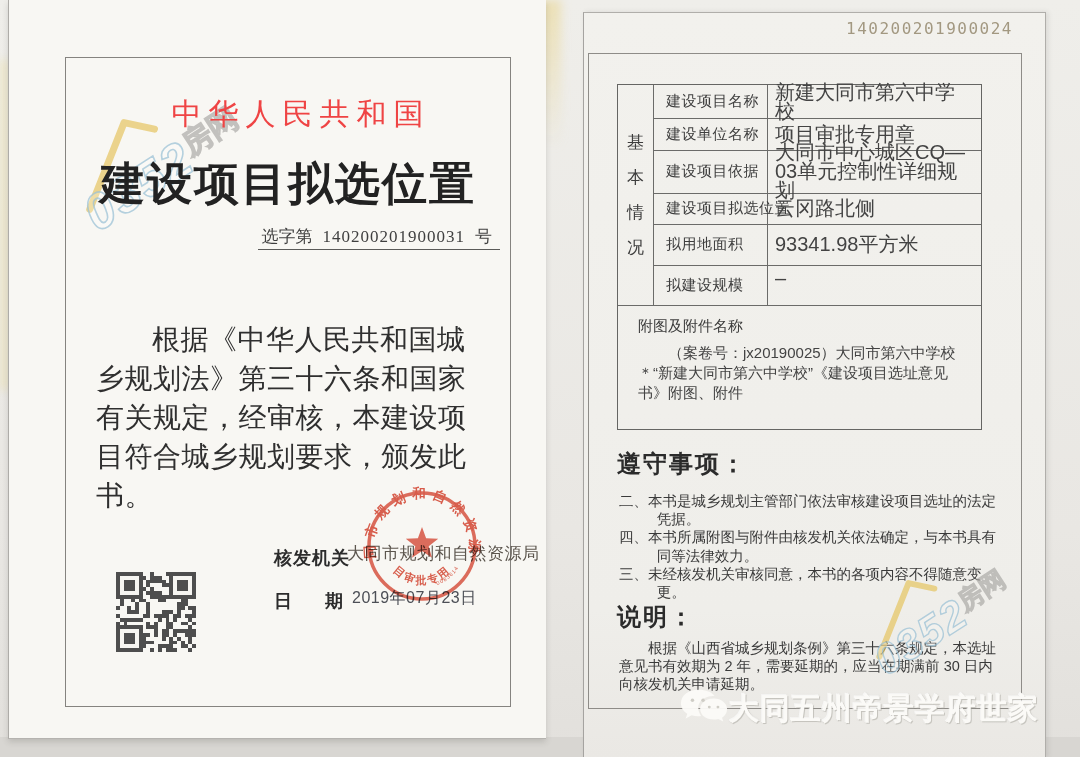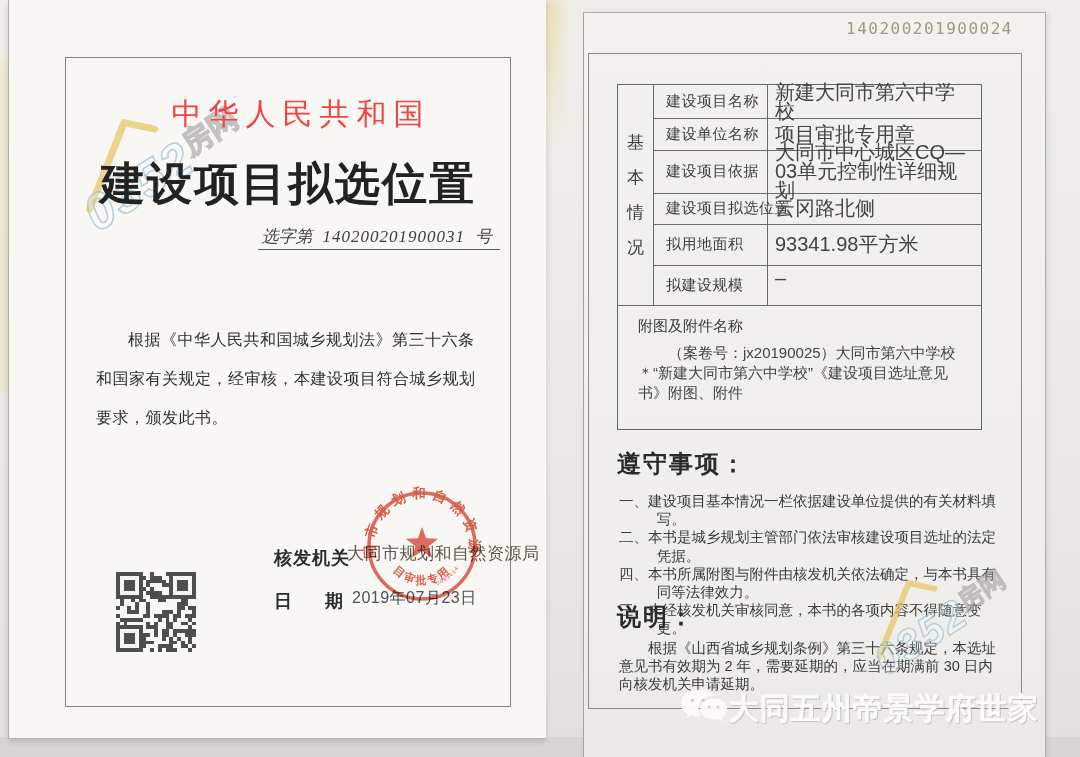--- a/index.html
+++ b/index.html
@@ -17,25 +17,25 @@
 
   
   .left-sheet{left:8px;top:0;width:537px;height:738px;background:#f8f7f3;
     border-left:1px solid #aeaca8;border-bottom:1px solid #b5b3af;
     box-shadow:0 3px 6px rgba(60,60,55,.18);}
   .left-doc{left:56px;top:57px;width:444px;height:648px;border:1px solid #85837f;}
   .lp-country{left:0;top:36px;width:100%;text-align:center;padding-left:26px;box-sizing:border-box;
     font-family:"Liberation Serif",serif;font-size:30px;letter-spacing:7px;color:#ef4444;}
   .lp-title{left:0;top:96px;width:100%;text-align:center;
     font-size:45px;font-weight:700;letter-spacing:2px;color:#222;}
-  .lp-serial{right:10px;top:167px;font-family:"Liberation Serif",serif;font-size:17px;color:#3f3f3f;font-style:italic;}
+  .lp-serial{right:10px;top:167px;font-family:"Liberation Serif",serif;font-size:17px;color:#3f3f3f;}
   .lp-serial .uline{border-bottom:1.5px solid #5a5a58;padding:0 8px 3px 4px;}
   .lp-serial .num{letter-spacing:1px;padding:0 10px;}
   .lp-body{left:30px;top:262px;width:390px;font-family:"Liberation Serif",serif;
-    font-size:16px;line-height:39px;color:#2f2f2f;text-indent:2em;letter-spacing:.5px;}
+    font-size:28px;line-height:39px;color:#2f2f2f;text-indent:2em;letter-spacing:.5px;}
   .lp-issuer-label,.lp-date-label{left:208px;font-size:18px;font-weight:700;color:#2c2c2c;letter-spacing:1px;}
   .lp-issuer-label{top:488px;}
   .lp-issuer-value{left:281px;top:484px;width:210px;font-size:17px;color:#5c564e;letter-spacing:.5px;}
   .lp-date-label{top:531px;width:70px;display:flex;justify-content:space-between;}
   .lp-date-value{left:286px;top:530px;font-size:16px;color:#4c4f56;letter-spacing:.5px;}
   .lp-qr{left:50px;top:514px;width:80px;height:80px;}
   .lp-seal{left:294px;top:426px;mix-blend-mode:multiply;opacity:.85;}
 
   
   .wm{width:212px;height:120px;transform:rotate(-33deg);opacity:.85;pointer-events:none;}
@@ -336,21 +336,20 @@
           <span class="t-label">拟建设规模</span>
           <span class="t-value top">–</span>
         </div>
 
         <div class="t-attach-label">附图及附件名称</div>
         <div class="t-attach-value">（案卷号：jx20190025）大同市第六中学校＊“新建大同市第六中学校”《建设项目选址意见书》附图、附件</div>
       </div>
 
       <div class="abs rp-h1 rp-comp-h">遵守事项：</div>
       <div class="abs rp-items">
-        <div>一、建设项目基本情况一栏依据建设单位提供的有关材料填写。</div>
         <div>二、本书是城乡规划主管部门依法审核建设项目选址的法定凭据。</div>
         <div>四、本书所属附图与附件由核发机关依法确定，与本书具有同等法律效力。</div>
         <div>三、未经核发机关审核同意，本书的各项内容不得随意变更。</div>
       </div>
 
       <div class="abs rp-h1 rp-notes-h">说明：</div>
       <div class="abs rp-notes">根据《山西省城乡规划条例》第三十六条规定，本选址意见书有效期为 2 年，需要延期的，应当在期满前 30 日内向核发机关申请延期。</div>
     </div>
 
     <div class="abs wm wm-right">

